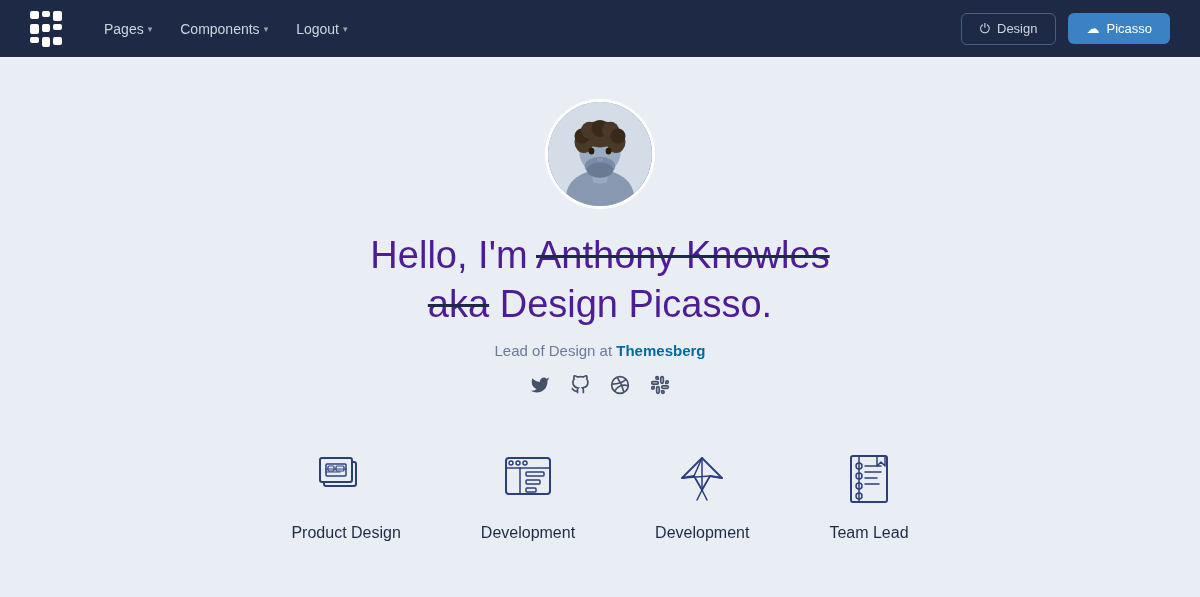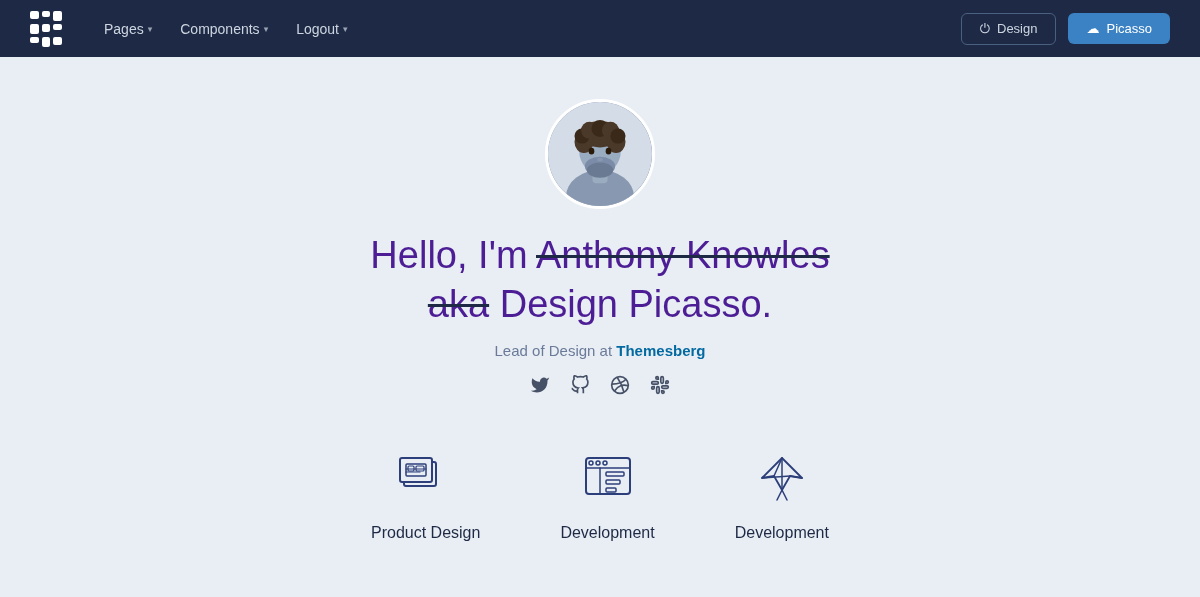--- a/index.html
+++ b/index.html
@@ -365,15 +365,34 @@
         <line x1="10" y1="28" x2="38" y2="26" stroke="#2d3f7a" stroke-width="1.5"></line>
         <line x1="22" y1="26" x2="30" y2="8" stroke="#2d3f7a" stroke-width="1.5"></line>
         <line x1="38" y1="26" x2="50" y2="28" stroke="#2d3f7a" stroke-width="1.5"></line>
 
         <line x1="30" y1="40" x2="25" y2="50" stroke="#2d3f7a" stroke-width="1.5"></line>
         <line x1="30" y1="40" x2="35" y2="50" stroke="#2d3f7a" stroke-width="1.5"></line>
       </svg>
       <span class="skill-label">Development</span>
     </div>
 
+    <div class="skill-item">
+      <svg class="skill-icon icon-svg" viewBox="0 0 60 60" xmlns="http://www.w3.org/2000/svg">
+
+        <rect x="12" y="6" width="36" height="46" rx="2" stroke="#2d3f7a" stroke-width="2" fill="none"></rect>
+        <line x1="20" y1="6" x2="20" y2="52" stroke="#2d3f7a" stroke-width="1.5"></line>
+        <line x1="26" y1="16" x2="42" y2="16" stroke="#2d3f7a" stroke-width="1.5"></line>
+        <line x1="26" y1="22" x2="42" y2="22" stroke="#2d3f7a" stroke-width="1.5"></line>
+        <line x1="26" y1="28" x2="38" y2="28" stroke="#2d3f7a" stroke-width="1.5"></line>
+        <line x1="26" y1="34" x2="40" y2="34" stroke="#2d3f7a" stroke-width="1.5"></line>
+
+        <path d="M38 6 L38 16 L42 12 L46 16 L46 6 Z" stroke="#2d3f7a" stroke-width="1.5" fill="none"></path>
+
+        <circle cx="20" cy="16" r="3" stroke="#2d3f7a" stroke-width="1.5" fill="none"></circle>
+        <circle cx="20" cy="26" r="3" stroke="#2d3f7a" stroke-width="1.5" fill="none"></circle>
+        <circle cx="20" cy="36" r="3" stroke="#2d3f7a" stroke-width="1.5" fill="none"></circle>
+        <circle cx="20" cy="46" r="3" stroke="#2d3f7a" stroke-width="1.5" fill="none"></circle>
+      </svg>
+      <span class="skill-label">Team Lead</span>
+    </div>
 
   </div>
 </section>
 
 </body></html>

